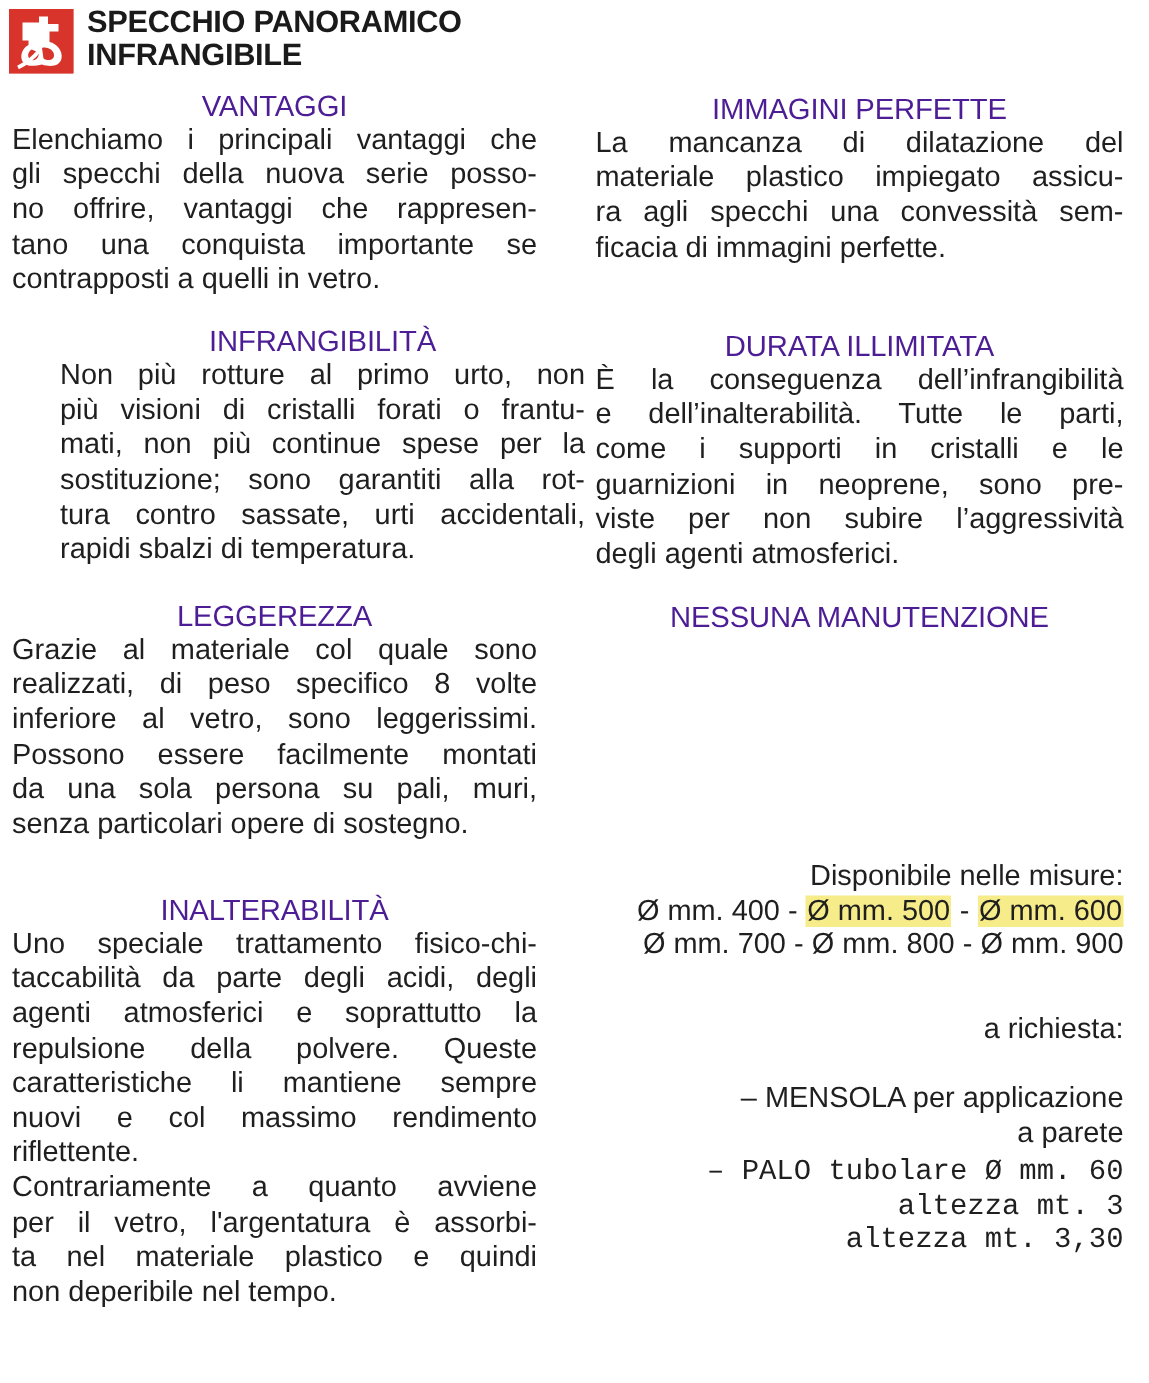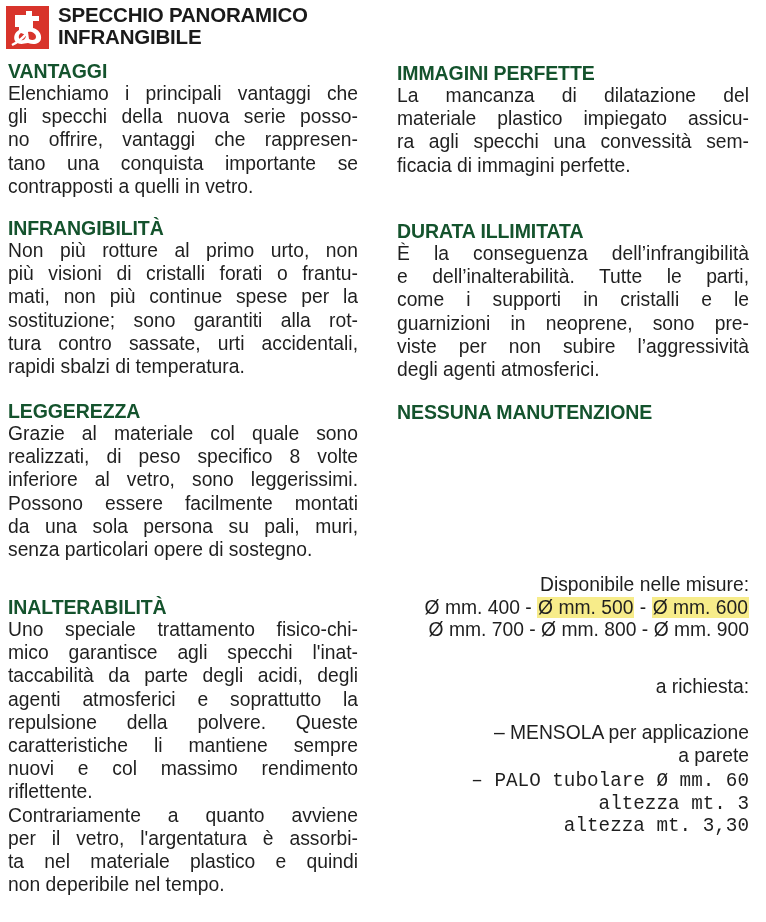--- a/index.html
+++ b/index.html
@@ -21,22 +21,22 @@
       margin-left: 9px; font-weight: bold; font-size: 20.5px; line-height: 22px;
       color: #1a1a1a; letter-spacing: -0.2px;
     }
     .col {
       position: absolute; top: 0;
     }
     .col-left { left: 8px; width: 350px; }
     .col-right { left: 397px; width: 352px; }
     .section { position: absolute; left: 0; width: 100%; }
     .section h2 {
-      margin: 0; font-size: 19.5px; font-weight: bold; line-height: 22px;
-      color: #14532d; letter-spacing: -0.1px;
+      margin: 0; font-size: 19.5px; font-weight: normal; line-height: 22px;
+      color: #4c1d95; letter-spacing: -0.1px; text-align: center;
     }
     .section .body {
       font-size: 19.3px; line-height: 23.2px; color: #1f1f1f;
     }
     .section .body .ln {
       display: block; text-align: justify; text-align-last: justify;
       white-space: nowrap;
     }
     .section .body .ln.last { text-align-last: left; }
     .plain { font-size: 19.3px; line-height: 22.5px; color: #1f1f1f; }
@@ -69,21 +69,21 @@
     <h2>VANTAGGI</h2>
     <div class="body">
       <span class="ln">Elenchiamo i principali vantaggi che</span>
       <span class="ln">gli specchi della nuova serie posso-</span>
       <span class="ln">no offrire, vantaggi che rappresen-</span>
       <span class="ln">tano una conquista importante se</span>
       <span class="ln last">contrapposti a quelli in vetro.</span>
     </div>
   </div>
 
-  <div class="section" style="top:217px;">
+  <div class="section" style="top:217px;margin-left:32px;">
     <h2>INFRANGIBILITÀ</h2>
     <div class="body">
       <span class="ln">Non più rotture al primo urto, non</span>
       <span class="ln">più visioni di cristalli forati o frantu-</span>
       <span class="ln">mati, non più continue spese per la</span>
       <span class="ln">sostituzione; sono garantiti alla rot-</span>
       <span class="ln">tura contro sassate, urti accidentali,</span>
       <span class="ln last">rapidi sbalzi di temperatura.</span>
     </div>
   </div>
@@ -97,21 +97,20 @@
       <span class="ln">Possono essere facilmente montati</span>
       <span class="ln">da una sola persona su pali, muri,</span>
       <span class="ln last">senza particolari opere di sostegno.</span>
     </div>
   </div>
 
   <div class="section" style="top:596px;">
     <h2>INALTERABILITÀ</h2>
     <div class="body">
       <span class="ln">Uno speciale trattamento fisico-chi-</span>
-      <span class="ln">mico garantisce agli specchi l'inat-</span>
       <span class="ln">taccabilità da parte degli acidi, degli</span>
       <span class="ln">agenti atmosferici e soprattutto la</span>
       <span class="ln">repulsione della polvere. Queste</span>
       <span class="ln">caratteristiche li mantiene sempre</span>
       <span class="ln">nuovi e col massimo rendimento</span>
       <span class="ln last">riflettente.</span>
       <span class="ln">Contrariamente a quanto avviene</span>
       <span class="ln">per il vetro, l'argentatura è assorbi-</span>
       <span class="ln">ta nel materiale plastico e quindi</span>
       <span class="ln last">non deperibile nel tempo.</span>

